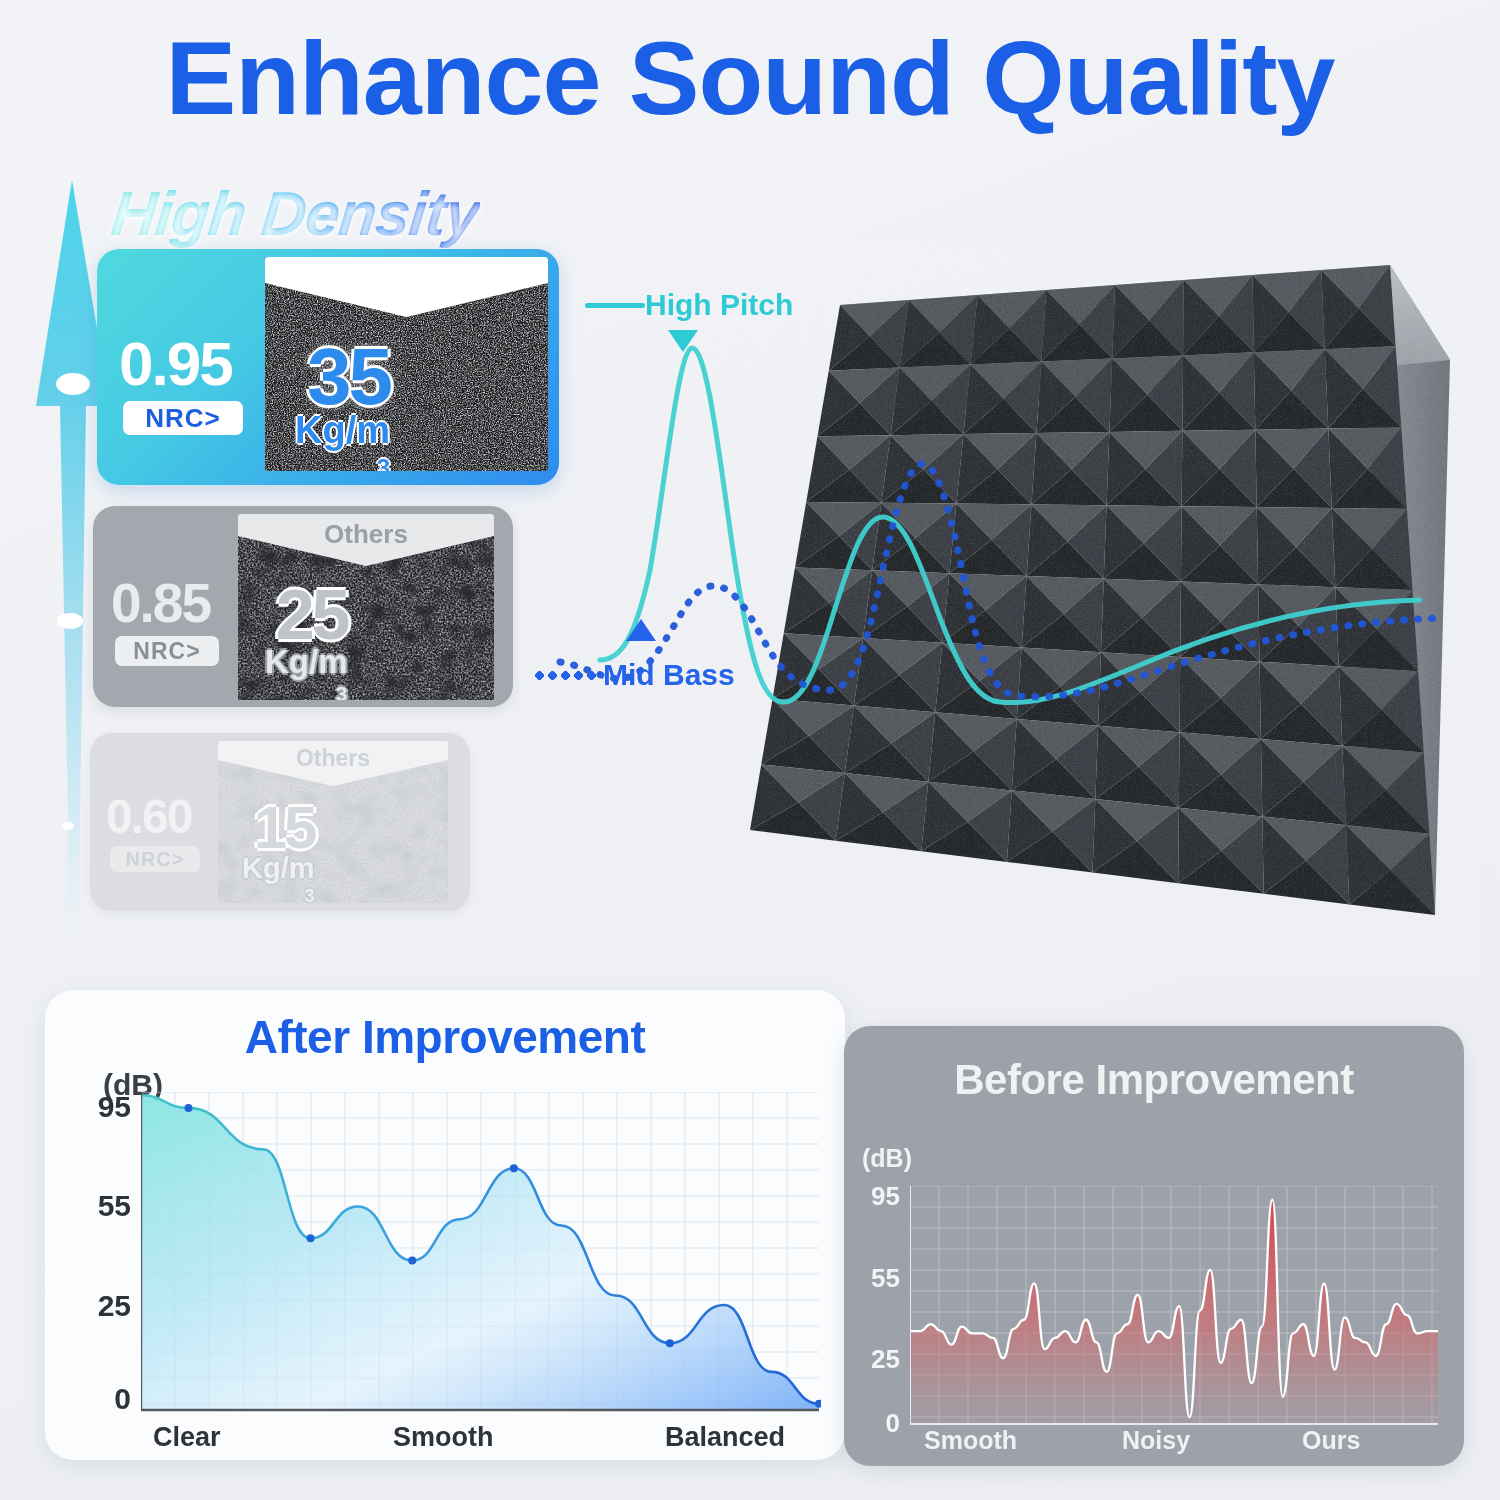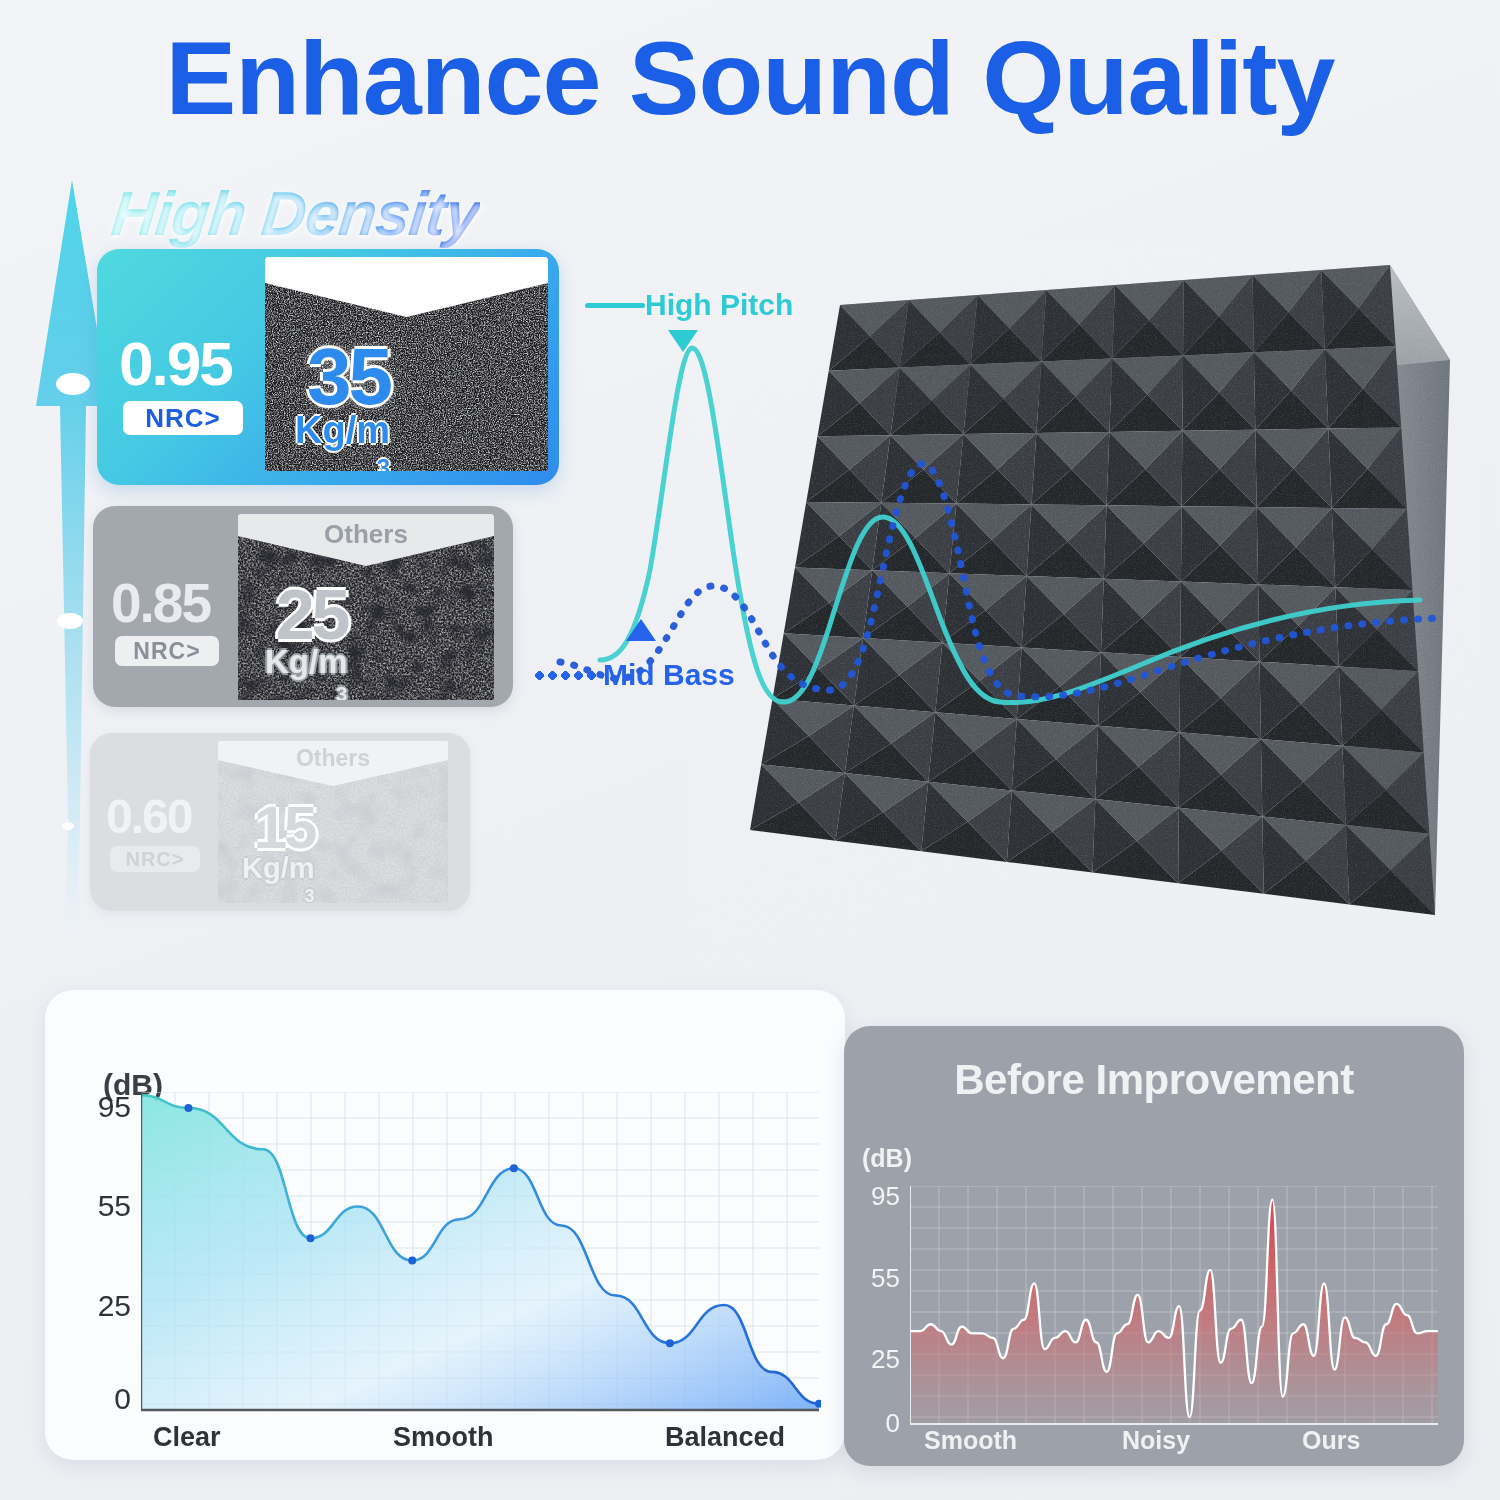--- a/index.html
+++ b/index.html
@@ -93,21 +93,21 @@
     background:#FAFCFE;border-radius:28px;box-shadow:0 6px 20px rgba(110,125,145,.15);}
   #after-title{position:absolute;left:0;top:20px;width:100%;text-align:center;
     font-size:46px;font-weight:bold;color:#1B5FE6;letter-spacing:-0.5px;}
 
   #before-card{position:absolute;left:844px;top:1026px;width:620px;height:440px;
     background:#9DA2AA;border-radius:26px;box-shadow:0 6px 20px rgba(110,125,145,.18);}
   #before-title{position:absolute;left:0;top:30px;width:100%;text-align:center;
     font-size:42px;font-weight:bold;color:#EFF1F3;letter-spacing:-0.5px;}
 
   .ax-unit{position:absolute;font-weight:bold;font-family:"Liberation Sans", sans-serif;}
-  .tick{position:absolute;font-weight:normal;text-align:right;font-family:"Liberation Sans", sans-serif;}
+  .tick{position:absolute;font-weight:bold;text-align:right;font-family:"Liberation Sans", sans-serif;}
   .xlab{position:absolute;font-weight:bold;font-family:"Liberation Sans", sans-serif;}
 </style>
 </head>
 <body>
 
 <div class="root">
 
   <div class="headline">Enhance Sound Quality</div>
 
   <div class="hd-title">High Density</div>
@@ -533,20 +533,21 @@
 
   <div class="legend" id="legend-mid">
     <span class="leg-dots"></span>
     <span>Mid Bass</span>
   </div>
   <svg style="position:absolute;left:624px;top:617px;width:34px;height:26px;" viewBox="0 0 34 26">
     <path d="M17 2 L32 24 H2 Z" fill="#2563EB"></path>
   </svg>
 
   <div id="after-card">
+    <div id="after-title">After Improvement</div>
     <div class="ax-unit" style="left:58px;top:78px;font-size:30px;color:#3A3F45;">(dB)</div>
 
     <div class="tick" style="left:20px;top:100px;width:66px;font-size:30px;color:#2E3338;">95</div>
     <div class="tick" style="left:20px;top:199px;width:66px;font-size:30px;color:#2E3338;">55</div>
     <div class="tick" style="left:20px;top:299px;width:66px;font-size:30px;color:#2E3338;">25</div>
     <div class="tick" style="left:20px;top:392px;width:66px;font-size:30px;color:#2E3338;">0</div>
 
     <svg id="after-svg" style="position:absolute;left:96px;top:102px;" width="680" height="340" viewBox="0 0 680 340">
       <defs>
         <linearGradient id="afterFill" x1="0" y1="0" x2="1" y2="1">

